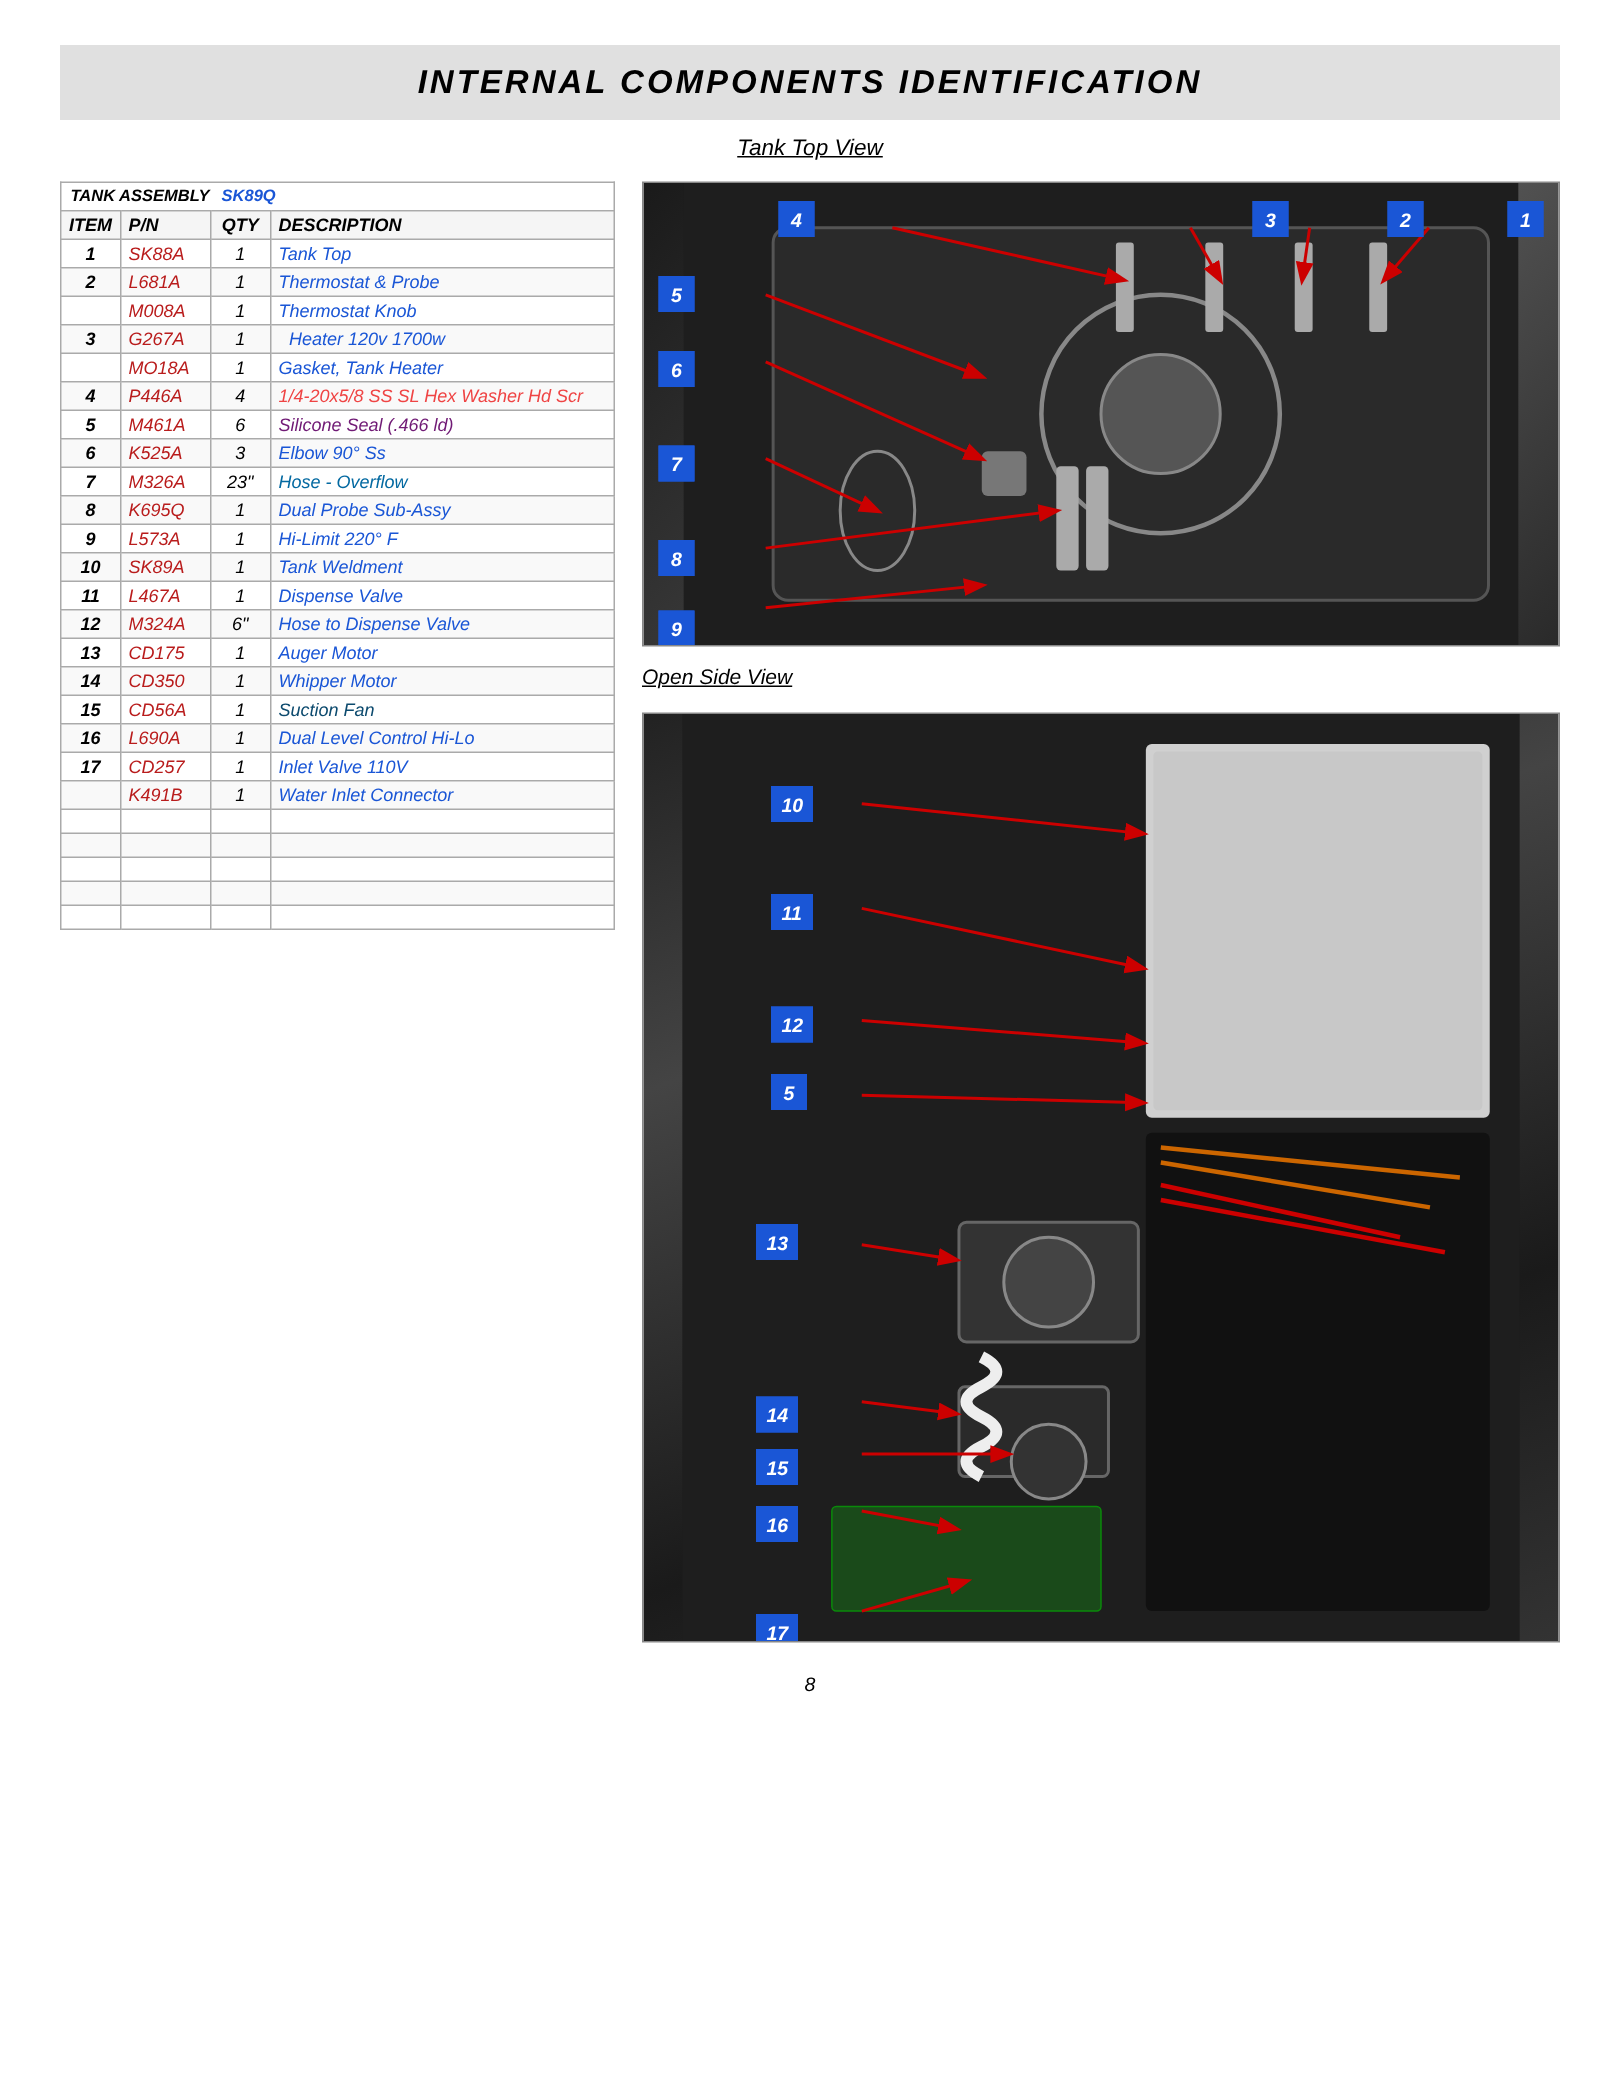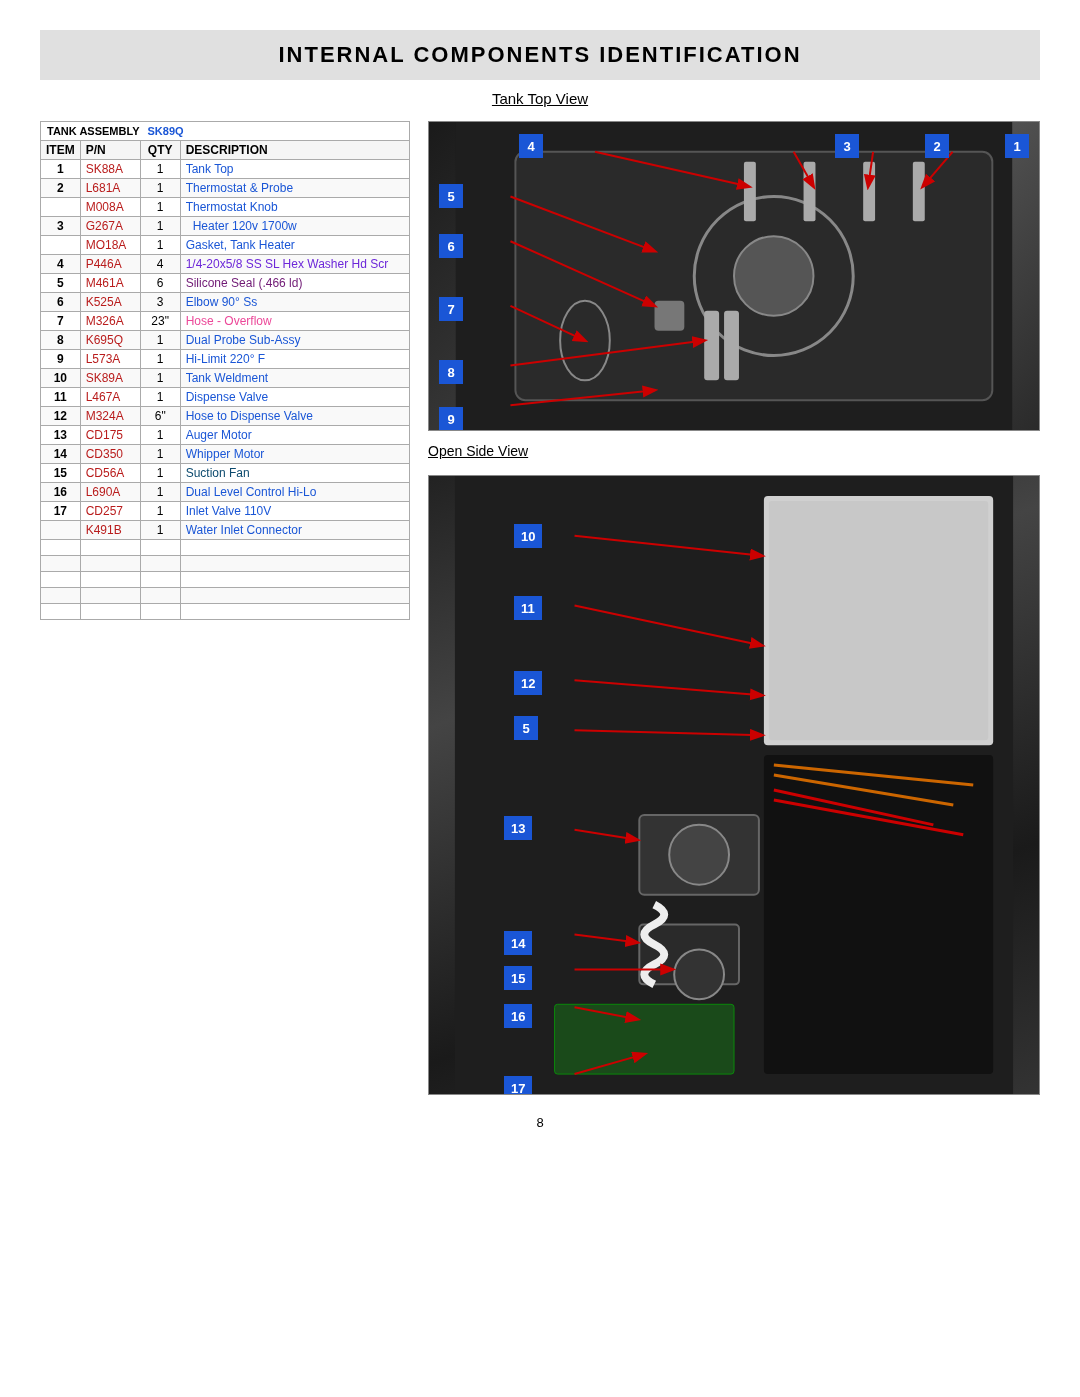--- a/index.html
+++ b/index.html
@@ -10,20 +10,21 @@
       font-family: Arial, sans-serif;
       font-size: 13px;
       color: #000;
       position: relative;
     }
     .page {
       width: 1080px;
       min-height: 1397px;
       padding: 30px 40px 40px 40px;
       position: relative;
+      font-style: italic;
     }
     .page-title {
       text-align: center;
       font-size: 22px;
       font-weight: bold;
       letter-spacing: 2px;
       background: #e0e0e0;
       padding: 12px 0;
       margin-bottom: 10px;
       text-transform: uppercase;
@@ -228,39 +229,39 @@
             <tr>
               <td class="col-item"></td>
               <td class="col-pn"><a class="pn-link" href="#">MO18A</a></td>
               <td class="col-qty">1</td>
               <td class="col-desc" style="color: rgb(26, 86, 214);">Gasket, Tank Heater</td>
             </tr>
             <tr>
               <td class="col-item" style="font-weight: bold;">4</td>
               <td class="col-pn"><a class="pn-link" href="#">P446A</a></td>
               <td class="col-qty">4</td>
-              <td class="col-desc" style="color: #6d28d9;">1/4-20x5/8 SS  SL Hex Washer Hd Scr</td>
+              <td class="col-desc" style="color: #ef4444;">1/4-20x5/8 SS  SL Hex Washer Hd Scr</td>
             </tr>
             <tr>
               <td class="col-item" style="font-weight: bold;">5</td>
               <td class="col-pn"><a class="pn-link" href="#">M461A</a></td>
               <td class="col-qty">6</td>
               <td class="col-desc" style="color: #701a75;">Silicone Seal (.466 ld)</td>
             </tr>
             <tr>
               <td class="col-item" style="font-weight: bold;">6</td>
               <td class="col-pn"><a class="pn-link" href="#">K525A</a></td>
               <td class="col-qty">3</td>
               <td class="col-desc" style="color: rgb(26, 86, 214);">Elbow 90° Ss</td>
             </tr>
             <tr>
               <td class="col-item" style="font-weight: bold;">7</td>
               <td class="col-pn"><a class="pn-link" href="#">M326A</a></td>
               <td class="col-qty">23"</td>
-              <td class="col-desc" style="color: #ec4899;">Hose - Overflow</td>
+              <td class="col-desc" style="color: #0369a1;">Hose - Overflow</td>
             </tr>
             <tr>
               <td class="col-item" style="font-weight: bold;">8</td>
               <td class="col-pn"><a class="pn-link" href="#">K695Q</a></td>
               <td class="col-qty">1</td>
               <td class="col-desc" style="color: rgb(26, 86, 214);">Dual Probe Sub-Assy</td>
             </tr>
             <tr>
               <td class="col-item" style="font-weight: bold;">9</td>
               <td class="col-pn"><a class="pn-link" href="#">L573A</a></td>

